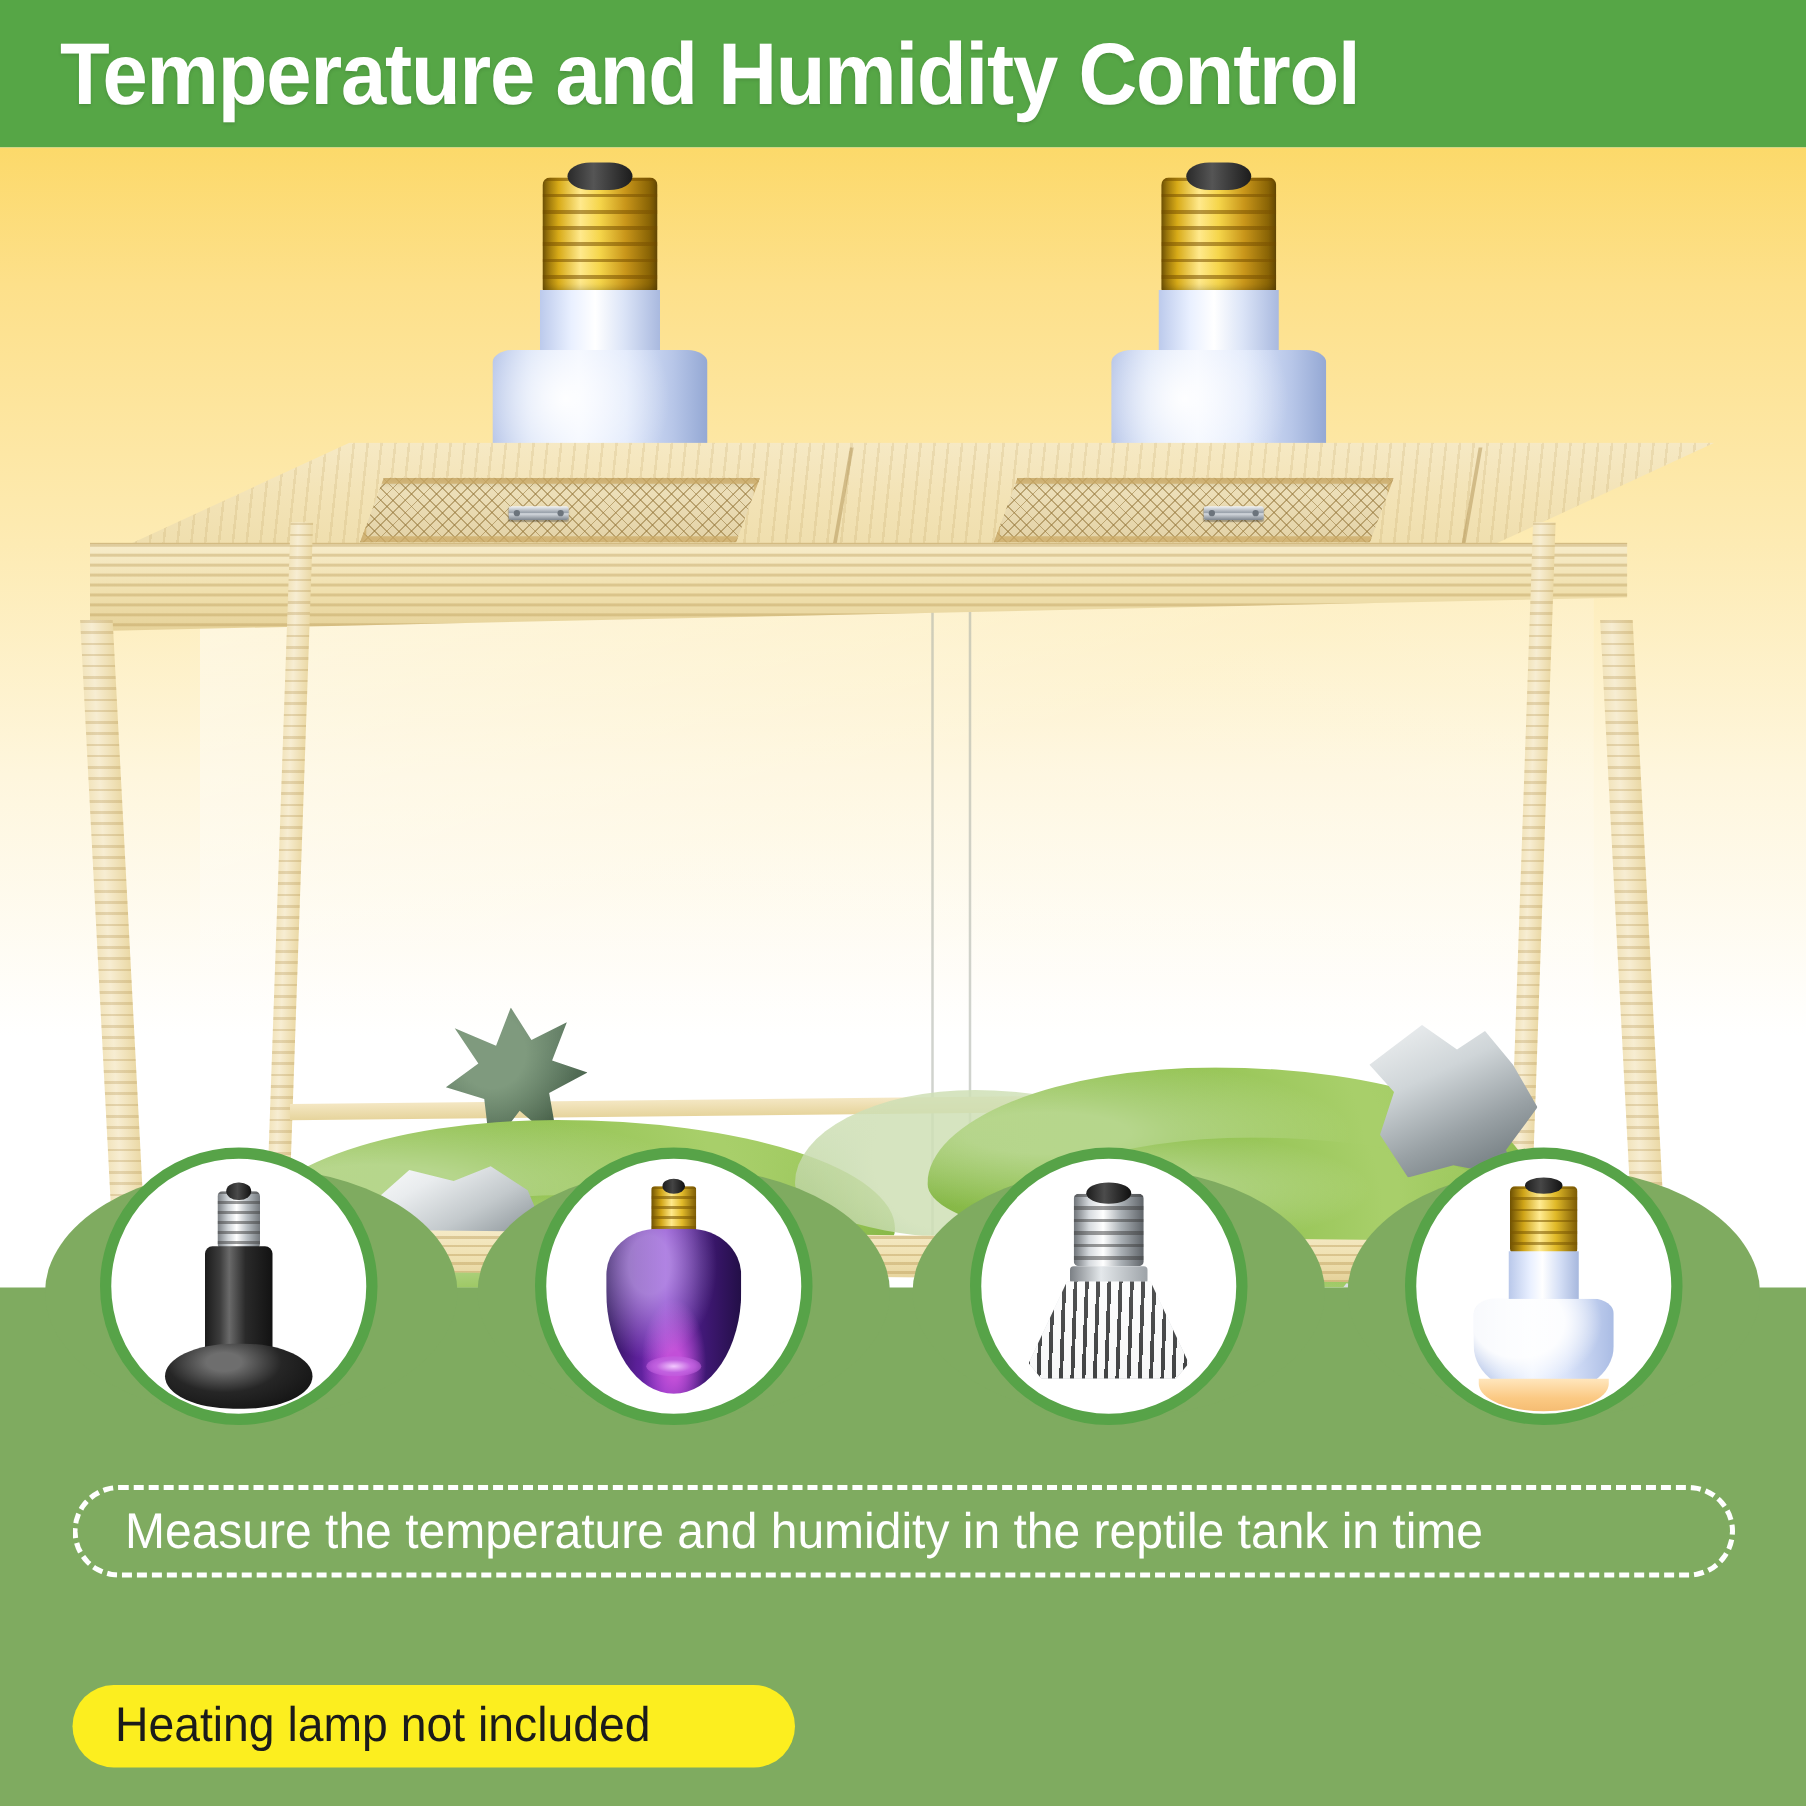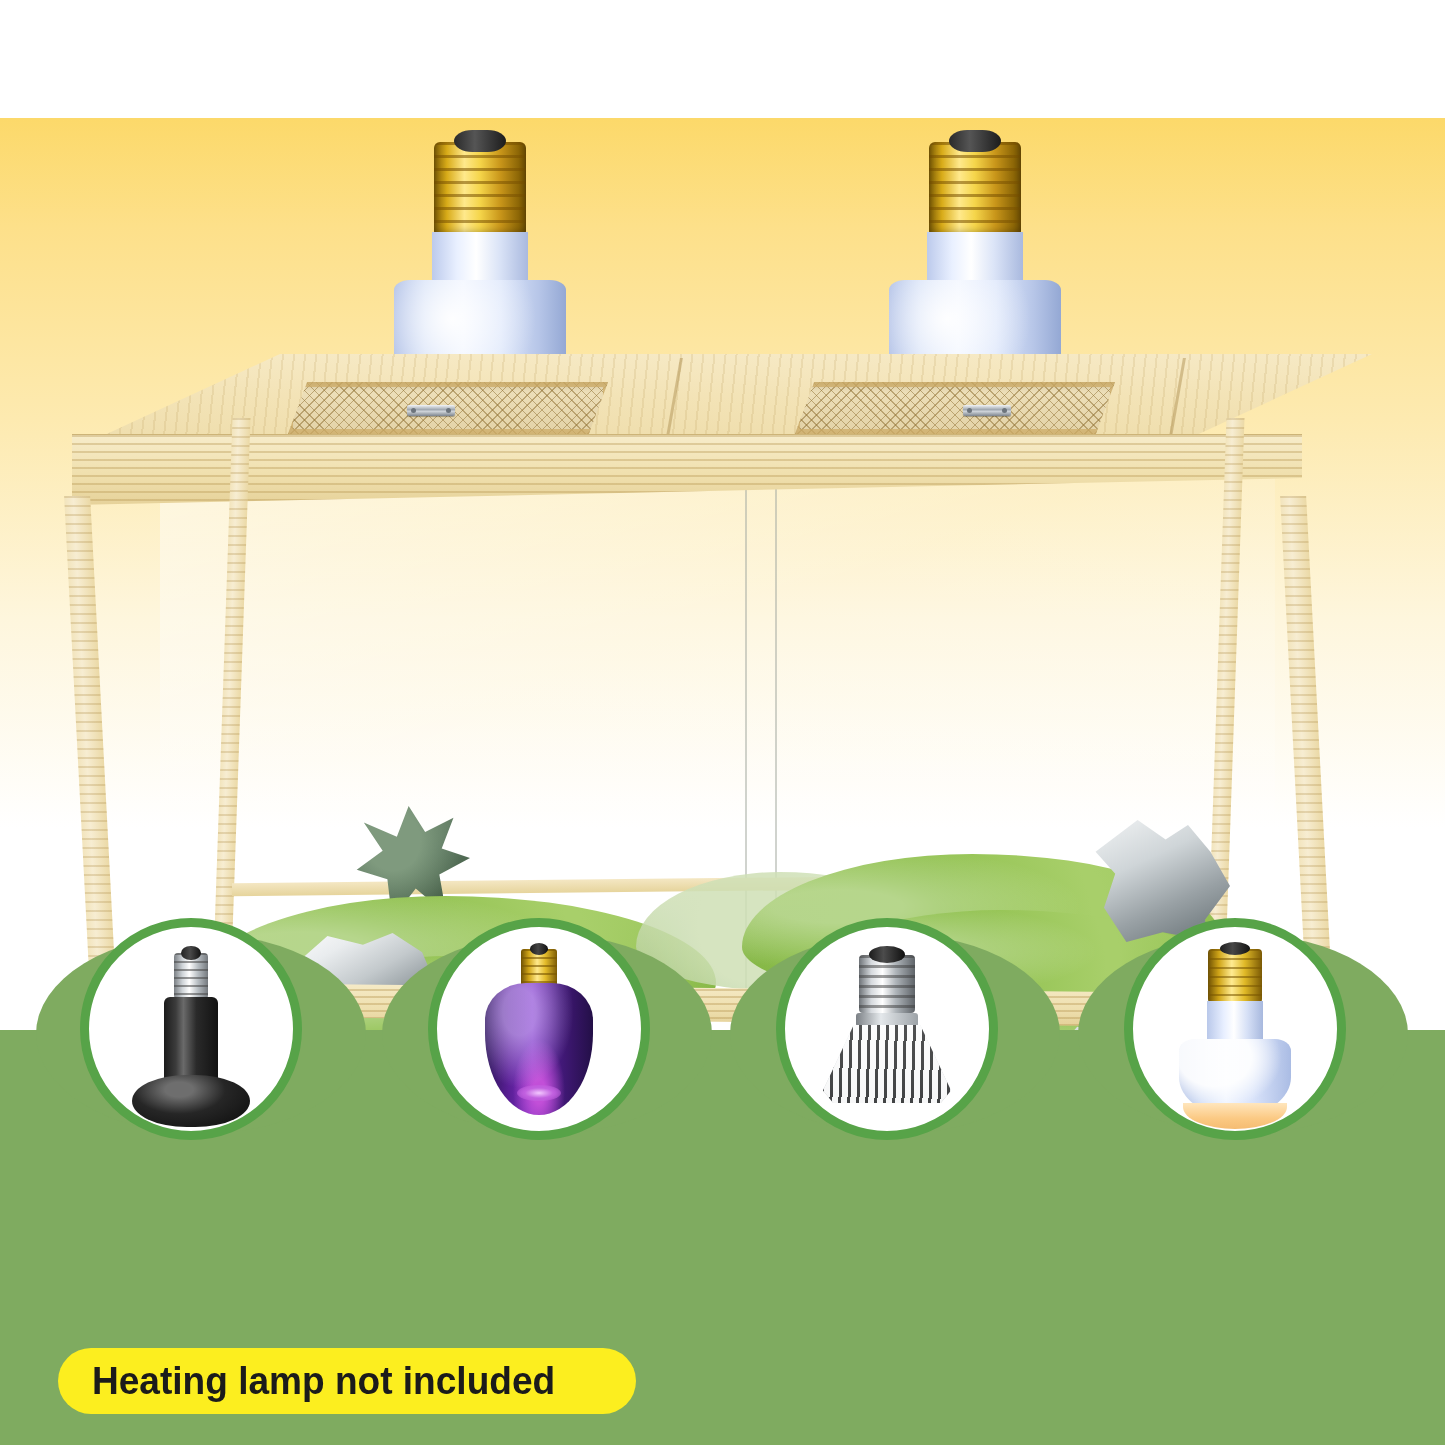--- a/index.html
+++ b/index.html
@@ -303,20 +303,23 @@
     white-space:nowrap;
     transform:scaleX(.95);
     transform-origin:left center;
   }
 </style>
 </head>
 <body>
 
 <div class="page">
 
+  <div class="header">
+    <div class="header-title">Temperature and Humidity Control</div>
+  </div>
 
   <div class="stage">
 
     <div class="bulb" style="left:385px;top:10px;width:190px;height:280px;">
       <div class="cap" style="top:14px;"></div>
       <div class="neck" style="top:104px;"></div>
       <div class="globe" style="top:152px;"></div>
       <div class="glowrim" style="top:288px;"></div>
     </div>
 
@@ -416,19 +419,22 @@
 
   <div class="circle" style="left:1124px;top:918px;">
     <div class="thumb">
       <div class="rb-cap"></div>
       <div class="rb-neck"></div>
       <div class="rb-body"></div>
       <div class="rb-glow"></div>
     </div>
   </div>
 
-
-
-  <div class="pill" style="left:58px;top:1348px;width:578px;height:66px;font-weight:bold;">
+  <div class="dashbox" style="left:58px;top:1188px;width:1330px;height:74px;">
+    <span>Measure the temperature and humidity in the reptile tank in time</span>
+  </div>
+
+
+  <div class="pill" style="left:58px;top:1348px;width:578px;height:66px;">
     <span>Heating lamp not included</span>
   </div>
 
 </div>
 
 </body></html>

